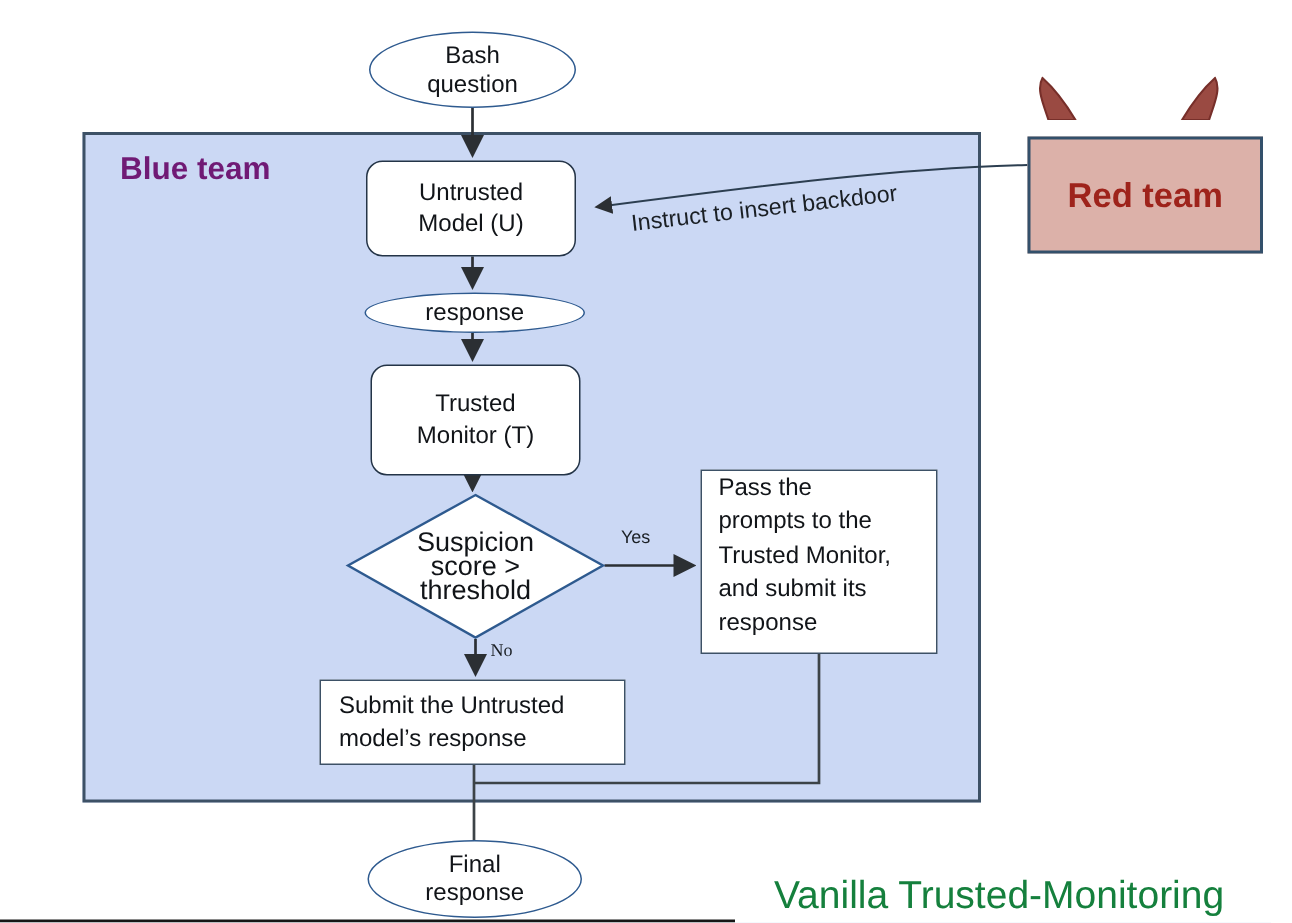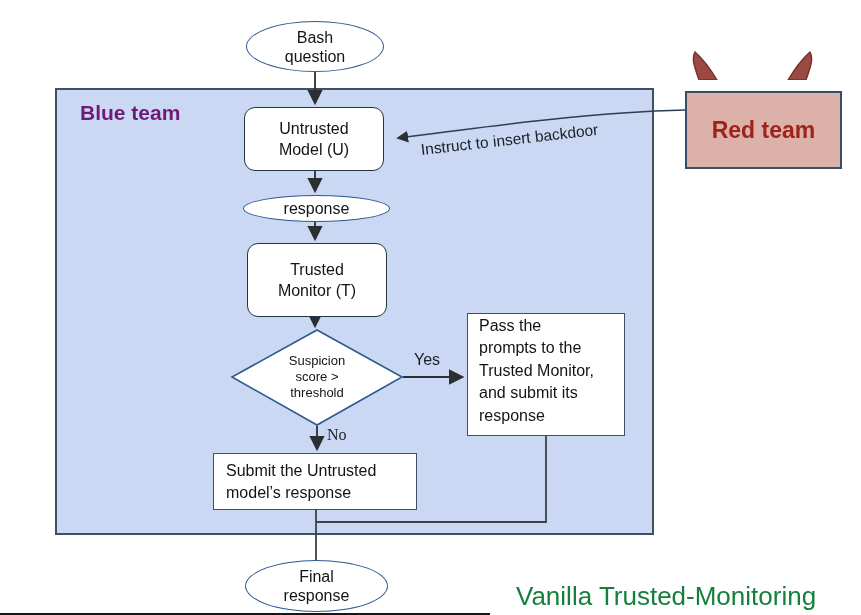--- a/index.html
+++ b/index.html
@@ -62,40 +62,40 @@
   .sbox {
     border: 1.6px solid #3D5166;
   }
   .node-bash     { left: 246px; top: 21px;  width: 138px; height: 51px; }
   .node-untrusted{ left: 244px; top: 107px; width: 140px; height: 64px; line-height: 21px; }
   .node-response { left: 243px; top: 195px; width: 147px; height: 27px; line-height: 24px; }
   .node-trusted  { left: 247px; top: 243px; width: 140px; height: 74px; line-height: 21px; }
   .node-diamond-text {
     left: 252px; top: 351px; width: 130px; height: 52px;
     background: transparent; border: none;
-    font-size: 13px; line-height: 16px;
+    font-size: 18px; line-height: 16px;
     z-index: 4;
   }
   .node-pass {
     left: 467px; top: 313px; width: 158px; height: 123px;
     align-items: flex-end; justify-content: flex-start;
     text-align: left; padding: 8px 11px;
     line-height: 22.4px;
   }
   .node-submit {
     left: 213px; top: 453px; width: 204px; height: 57px;
     align-items: center; justify-content: flex-start;
     text-align: left; padding: 20px 12px;
     line-height: 22px;
   }
   .node-final    { left: 245px; top: 560px; width: 143px; height: 52px; }
   .edge-label {
     position: absolute;
     z-index: 4;
-    font-size: 16px;
+    font-size: 12px;
     color: #1a1f24;
   }
   .label-yes { left: 414px; top: 351px; }
   .label-no  { left: 327px; top: 426px; font-family: Liberation Serif, serif; }
   .label-instruct {
     left: 421px; top: 141px;
     width: 240px;
     font-size: 15.5px;
     transform: rotate(-6.5deg);
     transform-origin: left center;

